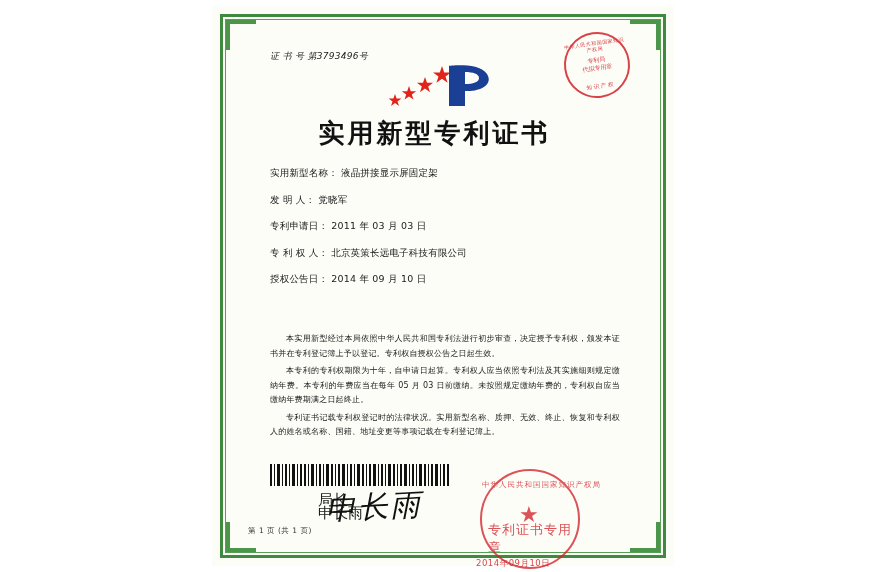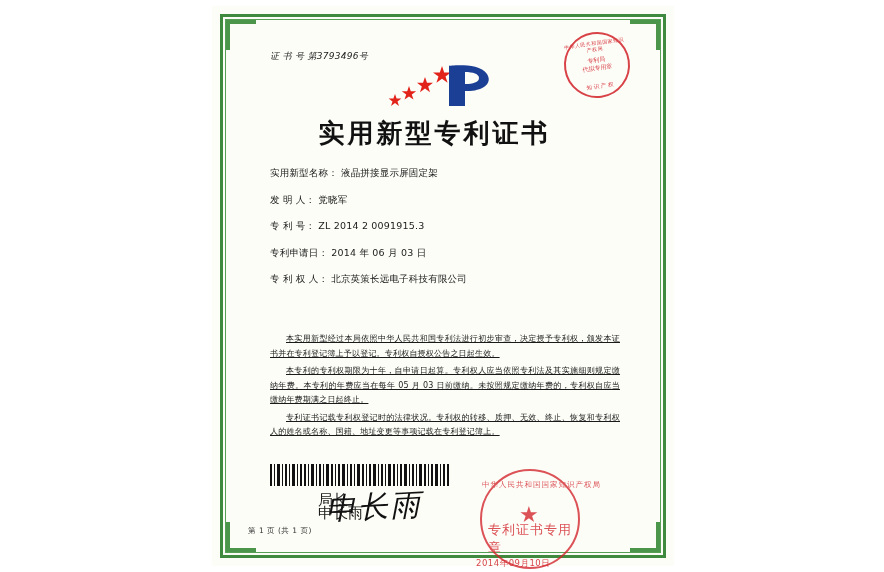--- a/index.html
+++ b/index.html
@@ -166,21 +166,20 @@
     top: 300px;
     font-size: 8px;
     line-height: 14.5px;
     color: #1a1a1a;
     text-align: justify;
   }
   #body-text p {
     margin: 0 0 3px 0;
     text-indent: 16px;
     letter-spacing: 0.2px;
-    text-decoration: underline;
   }
 
   
   #barcode {
     position: absolute;
     left: 22px;
     top: 432px;
     width: 180px;
     height: 22px;
   }
@@ -308,37 +307,37 @@
       <div id="fields">
         <div class="field-row">
           <span class="field-label">实用新型名称：</span>
           <span class="field-value">液晶拼接显示屏固定架</span>
         </div>
         <div class="field-row">
           <span class="field-label">发 明 人：</span>
           <span class="field-value">党晓军</span>
         </div>
         <div class="field-row">
-          <span class="field-label">专 利 号：</span>
-          <span class="field-value">ZL 2014 2 0091915.3</span>
-        </div>
-        <div class="field-row">
           <span class="field-label">专利申请日：</span>
-          <span class="field-value">2014 年 06 月 03 日</span>
+          <span class="field-value">2011 年 03 月 03 日</span>
         </div>
         <div class="field-row">
           <span class="field-label">专 利 权 人：</span>
           <span class="field-value">北京英策长远电子科技有限公司</span>
         </div>
+        <div class="field-row">
+          <span class="field-label">授权公告日：</span>
+          <span class="field-value">2014 年 09 月 10 日</span>
+        </div>
       </div>
 
       <div id="body-text">
         <p>本实用新型经过本局依照中华人民共和国专利法进行初步审查，决定授予专利权，颁发本证书并在专利登记簿上予以登记。专利权自授权公告之日起生效。</p>
         <p>本专利的专利权期限为十年，自申请日起算。专利权人应当依照专利法及其实施细则规定缴纳年费。本专利的年费应当在每年 05 月 03 日前缴纳。未按照规定缴纳年费的，专利权自应当缴纳年费期满之日起终止。</p>
-        <p>专利证书记载专利权登记时的法律状况。专利权的转移、质押、无效、终止、恢复和专利权人的姓名或名称、国籍、地址变更等事项记载在专利登记簿上。</p>
+        <p>专利证书记载专利权登记时的法律状况。实用新型名称、质押、无效、终止、恢复和专利权人的姓名或名称、国籍、地址变更等事项记载在专利登记簿上。</p>
       </div>
 
       <div id="barcode">
         <svg width="180" height="22" viewBox="0 0 180 22" xmlns="http://www.w3.org/2000/svg">
           <g fill="#111">
             <rect x="0" y="0" width="2" height="22"></rect>
               <rect x="4" y="0" width="1" height="22"></rect>
             <rect x="7" y="0" width="3" height="22"></rect>
               <rect x="12" y="0" width="1" height="22"></rect>
             <rect x="15" y="0" width="2" height="22"></rect>

